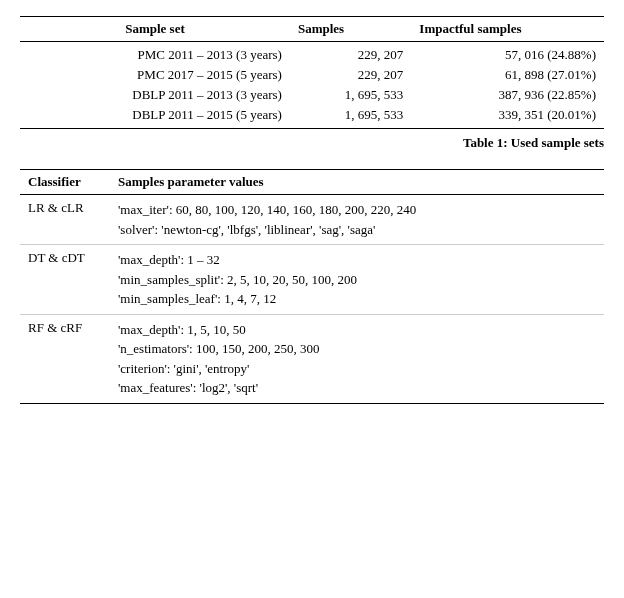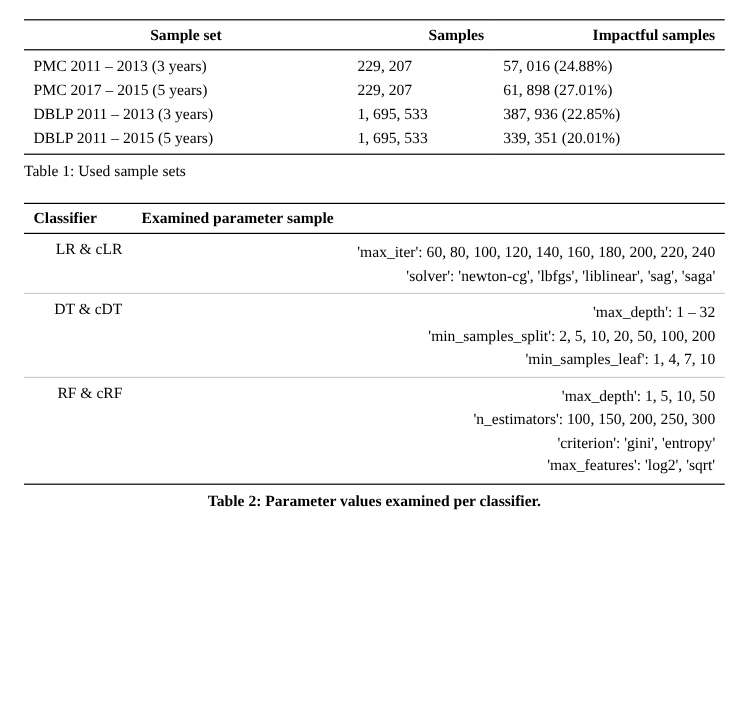--- a/index.html
+++ b/index.html
@@ -24,38 +24,38 @@
     .table1 {
       width: 100%;
       border-collapse: collapse;
       border-top: 1.5px solid #000;
       border-bottom: 1.5px solid #000;
     }
     .table1 thead tr th {
       border-bottom: 1px solid #000;
       font-weight: bold;
       padding: 4px 8px;
-      text-align: right;
+      text-align: left;
     }
     .table1 thead tr th:first-child {
       text-align: center;
     }
     .table1 tbody tr td {
       padding: 2px 8px;
-      text-align: left;
+      text-align: right;
     }
     .table1 tbody tr:first-child td {
       padding-top: 5px;
     }
     .table1 tbody tr:last-child td {
       padding-bottom: 5px;
     }
     .table1-caption {
-      text-align: left;
-      font-weight: normal;
+      text-align: right;
+      font-weight: bold;
       margin-top: 6px;
       font-size: 13px;
     }
 
     
     .table2-wrapper {
       margin-top: 14px;
     }
     .table2 {
       width: 100%;
@@ -76,21 +76,20 @@
     .table2 tbody tr td {
       padding: 5px 8px;
       vertical-align: top;
     }
     .table2 tbody tr td:first-child {
       white-space: nowrap;
       width: 90px;
     }
     .table2 tbody tr {
       border-top: 0.5px solid #ccc;
-      text-align: right;
     }
     .table2 tbody tr:first-child {
       border-top: none;
     }
     .table2-caption {
       text-align: center;
       font-weight: bold;
       margin-top: 6px;
       font-size: 13px;
     }
@@ -135,44 +134,43 @@
       </tbody>
   </table>
   <div class="table1-caption">Table 1: Used sample sets</div>
 </div>
 
 <div class="table2-wrapper">
   <table class="table2">
     <thead>
       <tr>
         <th>Classifier</th>
-        <th>Examined parameter sample</th>
+        <th>Samples parameter values</th>
       </tr>
     </thead>
     <tbody id="table2-body">
     <tr>
           <td>LR &amp; cLR</td>
           <td>
             <span class="param-line">'max_iter': 60, 80, 100, 120, 140, 160, 180, 200, 220, 240</span>
             <span class="param-line">'solver': 'newton-cg', 'lbfgs', 'liblinear', 'sag', 'saga'</span>
           </td>
         </tr>
         <tr>
           <td>DT &amp; cDT</td>
           <td>
             <span class="param-line">'max_depth': 1 – 32</span>
             <span class="param-line">'min_samples_split': 2, 5, 10, 20, 50, 100, 200</span>
-            <span class="param-line">'min_samples_leaf': 1, 4, 7, 10</span>
+            <span class="param-line">'min_samples_leaf': 1, 4, 7, 12</span>
           </td>
         </tr>
         <tr>
           <td>RF &amp; cRF</td>
           <td>
             <span class="param-line">'max_depth': 1, 5, 10, 50</span>
             <span class="param-line">'n_estimators': 100, 150, 200, 250, 300</span>
             <span class="param-line">'criterion': 'gini', 'entropy'</span>
             <span class="param-line">'max_features': 'log2', 'sqrt'</span>
           </td>
         </tr>
       </tbody>
   </table>
-  <div class="table2-caption">Table 2: Parameter values examined per classifier.</div>
 </div>
 
 </body></html>

